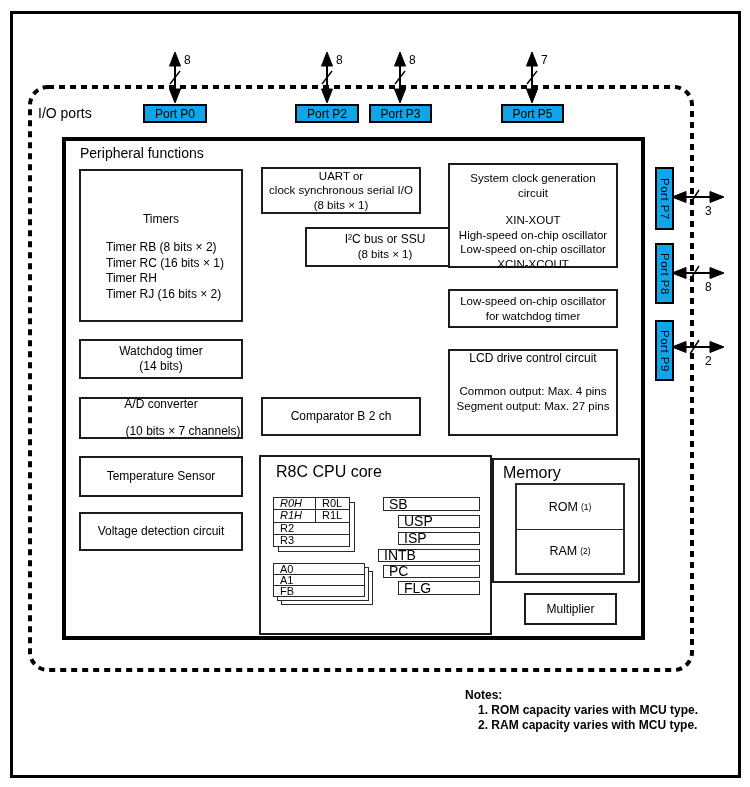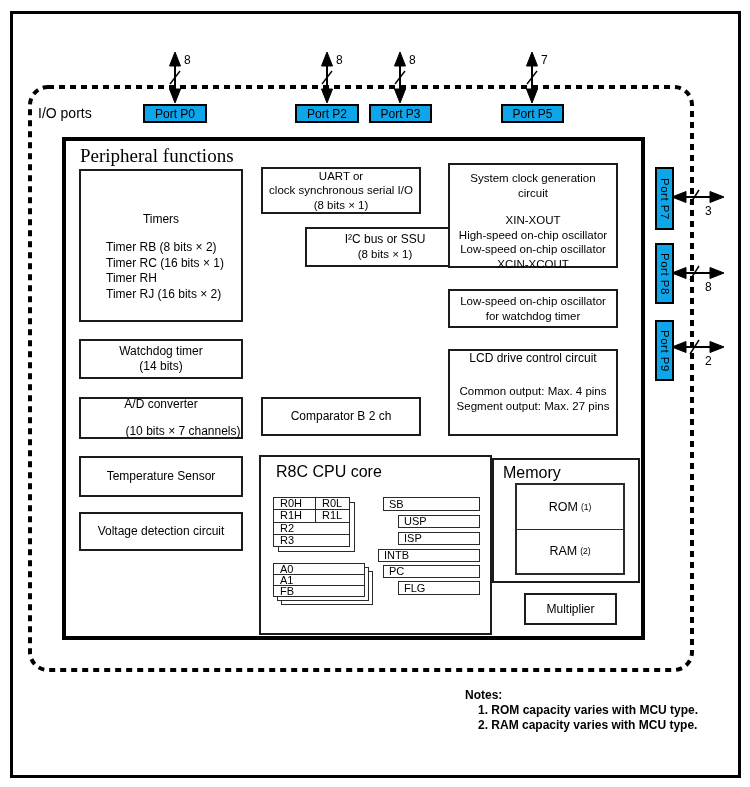--- a/index.html
+++ b/index.html
@@ -9,41 +9,41 @@
   }
   .abs{position:absolute;}
   .outer-border{left:10px;top:11px;width:731px;height:767px;border:3px solid #000;box-sizing:border-box;}
   .overlay{left:0;top:0;width:750px;height:787px;pointer-events:none;}
   .iolabel{left:38px;top:105px;font-size:14px;}
   .port{border:2px solid #000;background:#0ea5e9;display:flex;align-items:center;justify-content:center;
         font-size:12px;box-sizing:border-box;white-space:nowrap;}
   .vport{writing-mode:vertical-rl;text-orientation:mixed;font-size:11.5px;letter-spacing:0.5px;}
   .busnum{font-size:12px;}
   .mainbox{left:62px;top:137px;width:583px;height:503px;border:4px solid #000;background:#fff;box-sizing:border-box;}
-  .ptitle{left:80px;top:145px;font-size:19px;font-family:Liberation Serif, serif;}
+  .ptitle{left:80px;top:145px;font-size:14px;}
   .fbox{border:2px solid #1c1c1c;background:#fff;box-sizing:border-box;font-size:12px;line-height:15px;
         text-align:center;}
   .ccol{display:flex;flex-direction:column;align-items:center;justify-content:center;}
   .small{font-size:11.5px;line-height:14.5px;}
   .tlist{text-align:left;margin:13px 0 0 25px;font-size:12px;line-height:15.5px;}
   .ttitle{margin-top:41px;}
   .cpu-box{left:259px;top:455px;width:233px;height:180px;border:2px solid #1c1c1c;background:#fff;box-sizing:border-box;}
   .cpu-title{left:276px;top:463px;font-size:16px;}
   .mem-box{left:492px;top:458px;width:148px;height:125px;border:2px solid #1c1c1c;background:#fff;box-sizing:border-box;}
   .mem-title{left:503px;top:464px;font-size:16px;}
   .shadow{background:#fff;border:1px solid #2a2a2a;box-sizing:border-box;}
   .regtable{background:#fff;border:1px solid #2a2a2a;box-sizing:border-box;display:flex;flex-direction:column;}
   .rrow{flex:1;display:flex;border-top:1px solid #2a2a2a;min-height:0;}
   .rrow:first-child{border-top:none;}
   .rcell{flex:1;display:flex;align-items:center;padding-left:6px;font-size:11px;line-height:11px;
          border-left:1px solid #2a2a2a;min-width:0;}
   .rcell:first-child{border-left:none;}
-  .w1{flex:0 0 35px;}
+  .w1{flex:0 0 35px;font-style:italic;}
   .ctrlreg{border:1px solid #2a2a2a;background:#fff;box-sizing:border-box;display:flex;align-items:center;
-           padding-left:5px;font-size:11px;line-height:11px;}
+           padding-left:5px;font-size:14px;line-height:11px;}
   .romram{left:515px;top:483px;width:110px;height:92px;border:2px solid #2a2a2a;background:#fff;box-sizing:border-box;
           display:flex;flex-direction:column;}
   .memcell{flex:1;display:flex;align-items:center;justify-content:center;font-size:12.5px;border-top:1px solid #2a2a2a;}
   .memcell:first-child{border-top:none;}
   .memcell sup{font-size:8.5px;margin-left:3px;}
   .notes{left:465px;top:688px;font-size:12px;line-height:15px;font-weight:bold;}
   .notes .nitems{margin-left:13px;}
 </style>
 </head>
 <body>

